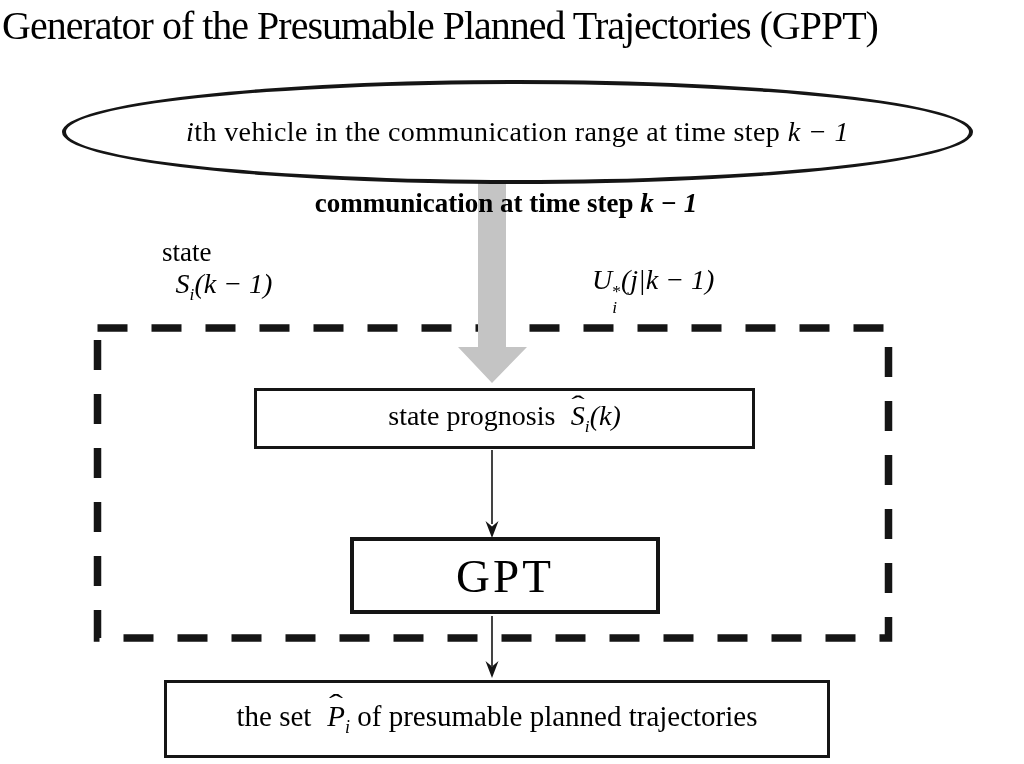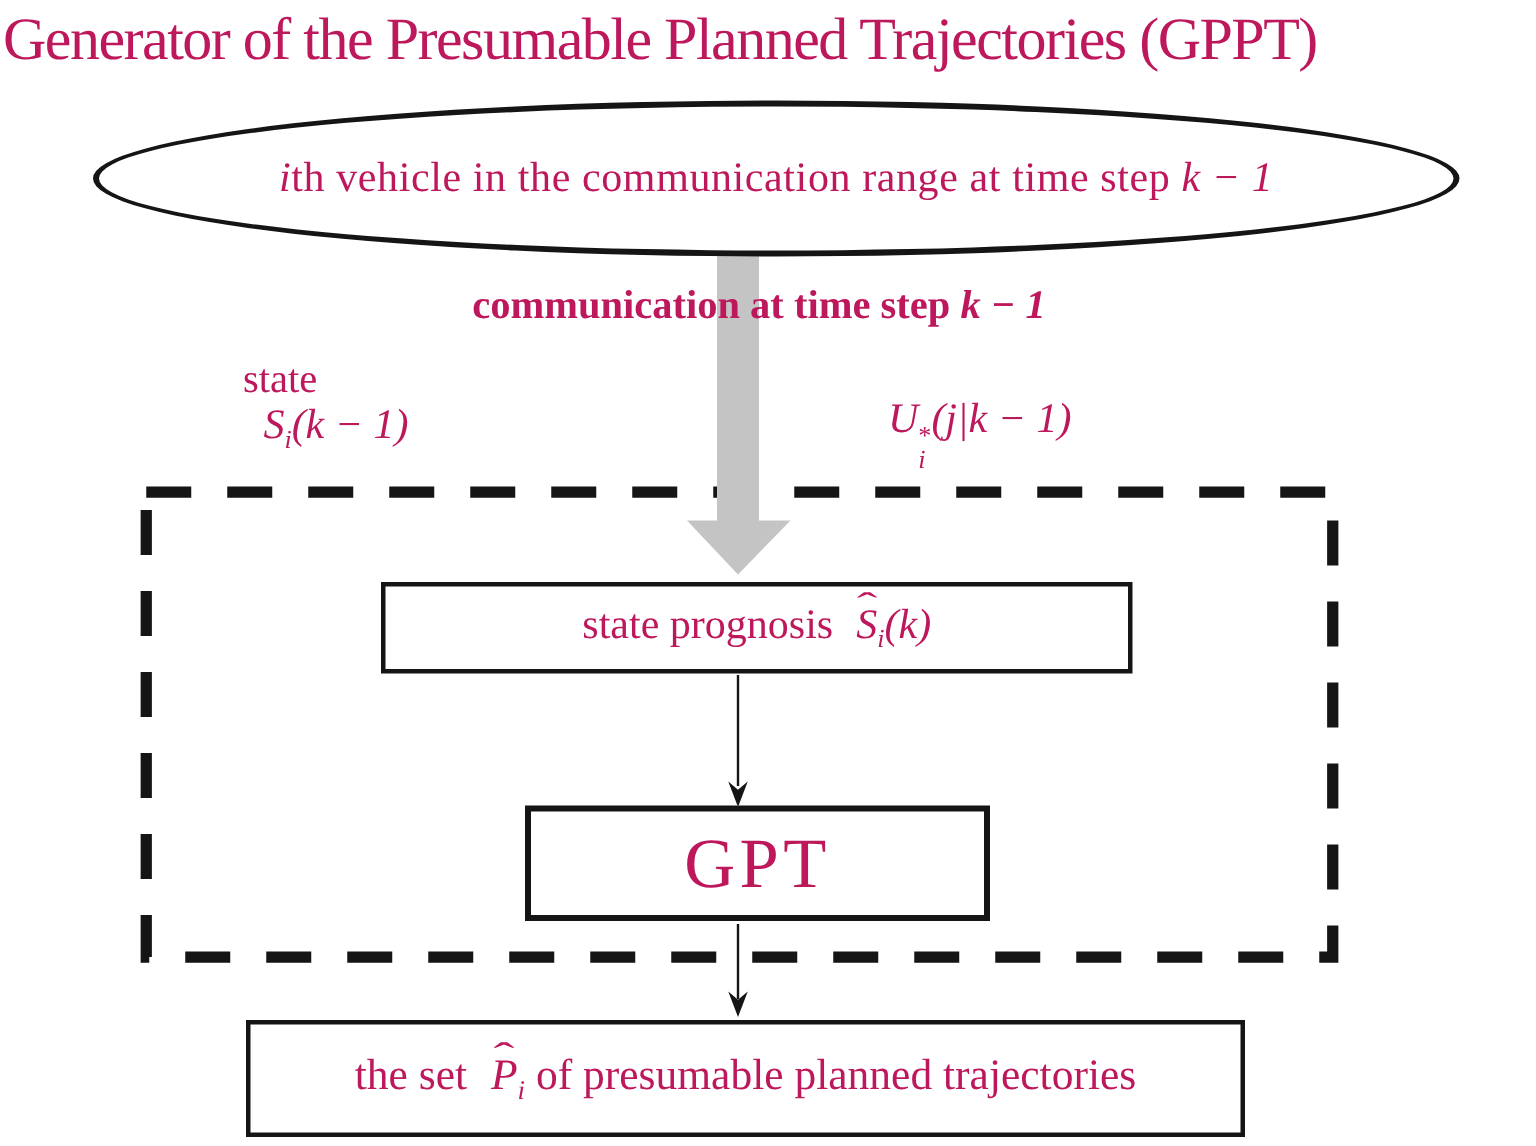--- a/index.html
+++ b/index.html
@@ -1,27 +1,27 @@
 <!DOCTYPE html>
 <html><head>
 <meta charset="utf-8">
 <style>
   html,body { margin:0; padding:0; background:#ffffff; }
   .canvas {
     position:relative; width:1024px; height:764px; background:#ffffff;
-    font-family:"Liberation Serif","DejaVu Serif",serif; color:#be185d;
+    font-family:"Liberation Serif","DejaVu Serif",serif; color:#000000;
     overflow:hidden;
   }
   .overlay { position:absolute; left:0; top:0; z-index:1; }
   .txt { position:absolute; z-index:2; white-space:nowrap; }
 
   .title { left:2px; top:2px; width:1022px; font-size:40px; letter-spacing:-1px; }
 
   .ellipse {
-    position:absolute; z-index:2; left:62px; top:67px; width:903px; height:96px;
+    position:absolute; z-index:2; left:62px; top:80px; width:903px; height:96px;
     border:4px solid #151515; border-radius:50%; background:#ffffff;
     display:flex; align-items:center; justify-content:center;
     font-size:28px; letter-spacing:0.4px;
   }
 
   .comm-label { left:0; top:188px; width:1012px; text-align:center; font-size:27px;font-weight:bold; }
 
   .state-caption   { left:162px; top:237px; width:138px; text-align:left; font-size:27px; }
   .state-formula   { left:150px; top:268px; width:148px; text-align:center; font-size:28px;font-family:Liberation Serif, serif; }
   .control-caption { left:552px; top:236px; font-size:27px; }

